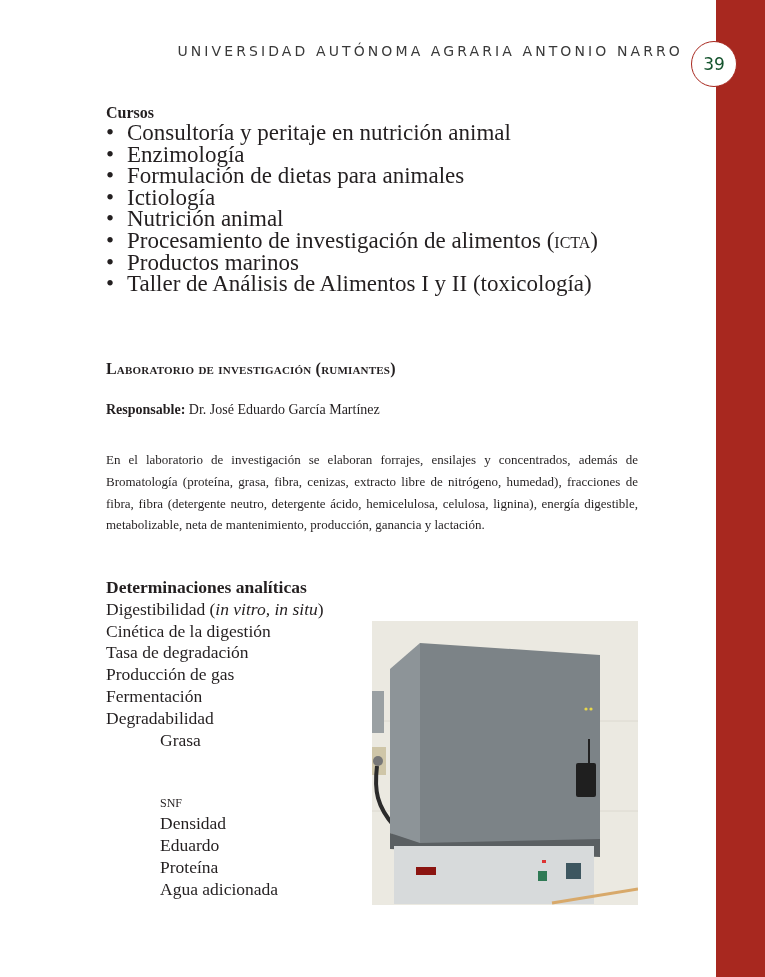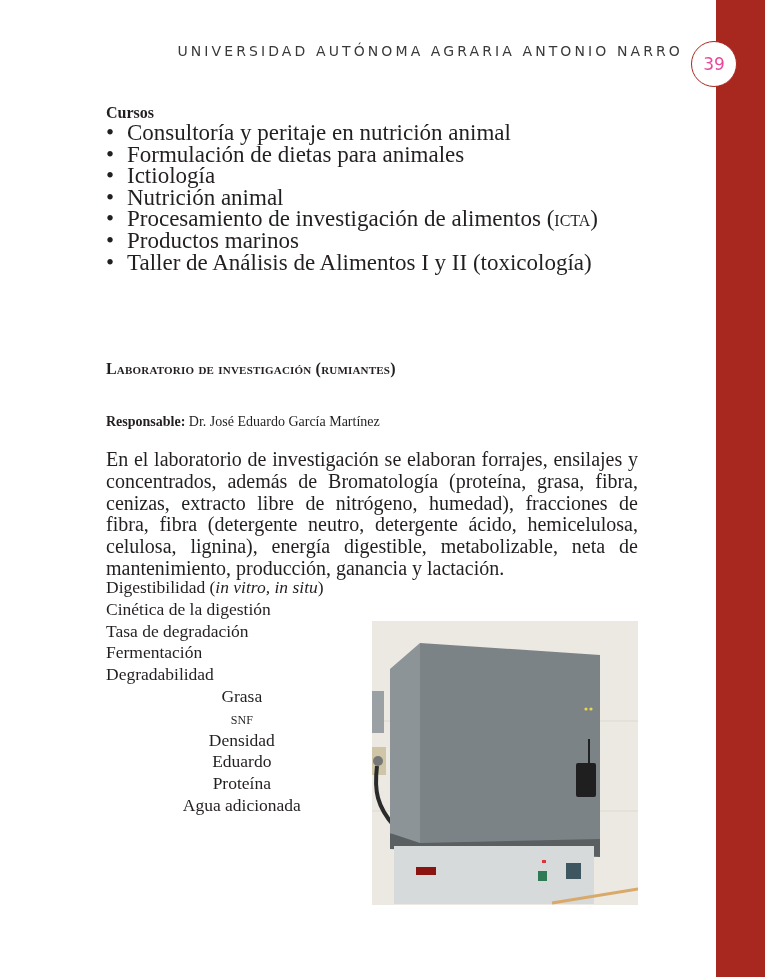--- a/index.html
+++ b/index.html
@@ -14,71 +14,74 @@
   }
   .running-head {
     position: absolute; top: 43px; right: 82px;
     font-family: "DejaVu Sans", sans-serif; font-size: 14px; letter-spacing: 3.1px;
     color: #3a3a3a; white-space: nowrap;
   }
   .page-circle {
     position: absolute; left: 691px; top: 41px; width: 46px; height: 46px;
     border-radius: 50%; background: #fff; border: 1.5px solid #a8281f;
     box-sizing: border-box; display: flex; align-items: center; justify-content: center;
-    font-family: "DejaVu Sans", sans-serif; font-size: 17px; color: #ec4899;
+    font-family: "DejaVu Sans", sans-serif; font-size: 17px; color: #14532d;
   }
   .block { position: absolute; left: 106px; }
   .h-bold { font-weight: bold; font-size: 16px; }
   .courses { top: 104px; }
   .courses ul { list-style: none; margin: 0; padding: 0; }
   .courses li { font-size: 23px; line-height: 21.6px; position: relative; padding-left: 21px; }
   .courses li::before { content: "•"; position: absolute; left: 0; }
-  .sc { font-variant: small-caps; text-transform: lowercase; }
+  .sc { font-variant: small-caps; text-transform: lowercase; margin-top: 40px; }
   .lab-title { top: 360px; font-weight: bold; font-size: 16px; font-variant: small-caps; letter-spacing: 0.2px; }
-  .responsable { top: 414px; font-size: 14px; }
+  .responsable { top: 402px; font-size: 14px; }
   .responsable b { font-weight: bold; }
   .paragraph {
-    top: 449px; width: 532px; font-size: 20px; line-height: 21.8px; text-align: justify;
+    top: 449px; width: 532px; font-size: 13px; line-height: 21.8px; text-align: justify;
   }
   .determ { top: 577px; font-size: 17.5px; line-height: 21.8px; }
-  .determ .sub { padding-left: 54px; text-align: center; }
+  .determ .sub { padding-left: 54px; }
   .photo {
     position: absolute; left: 372px; top: 621px; width: 266px; height: 284px;
     background: #e8e6df; overflow: hidden;
   }
 </style>
 </head>
 <body>
 
 <div class="red-band"></div>
 <div class="running-head">UNIVERSIDAD AUTÓNOMA AGRARIA ANTONIO NARRO</div>
 <div class="page-circle">39</div>
 
 <div class="block courses">
   <div class="h-bold">Cursos</div>
   <ul>
     <li>Consultoría y peritaje en nutrición animal</li>
+    <li>Enzimología</li>
     <li>Formulación de dietas para animales</li>
     <li>Ictiología</li>
     <li>Nutrición animal</li>
     <li><span>Procesamiento de investigación de alimentos (</span><span class="sc">ICTA</span><span>)</span></li>
     <li>Productos marinos</li>
     <li>Taller de Análisis de Alimentos I y II (toxicología)</li>
   </ul>
 </div>
 
 <div class="block lab-title">Laboratorio de investigación (rumiantes)</div>
 <div class="block responsable"><b>Responsable:</b><span> Dr. José Eduardo García Martínez</span></div>
 
 <div class="block paragraph">En el laboratorio de investigación se elaboran forrajes, ensilajes y concentrados, además de Bromatología (proteína, grasa, fibra, cenizas, extracto libre de nitrógeno, humedad), fracciones de fibra, fibra (detergente neutro, detergente ácido, hemicelulosa, celulosa, lignina), energía digestible, metabolizable, neta de mantenimiento, producción, ganancia y lactación.</div>
 
 <div class="block determ">
+  <div class="h-bold" style="font-size:17.5px">Determinaciones analíticas</div>
   <div><span>Digestibilidad (</span><i>in vitro, in situ</i><span>)</span></div>
   <div>Cinética de la digestión</div>
   <div>Tasa de degradación</div>
+  <div>Producción de gas</div>
   <div>Fermentación</div>
   <div>Degradabilidad</div>
   <div class="sub">Grasa</div>
   <div class="sub sc">SNF</div>
   <div class="sub">Densidad</div>
   <div class="sub">Eduardo</div>
   <div class="sub">Proteína</div>
   <div class="sub">Agua adicionada</div>
 </div>
 

